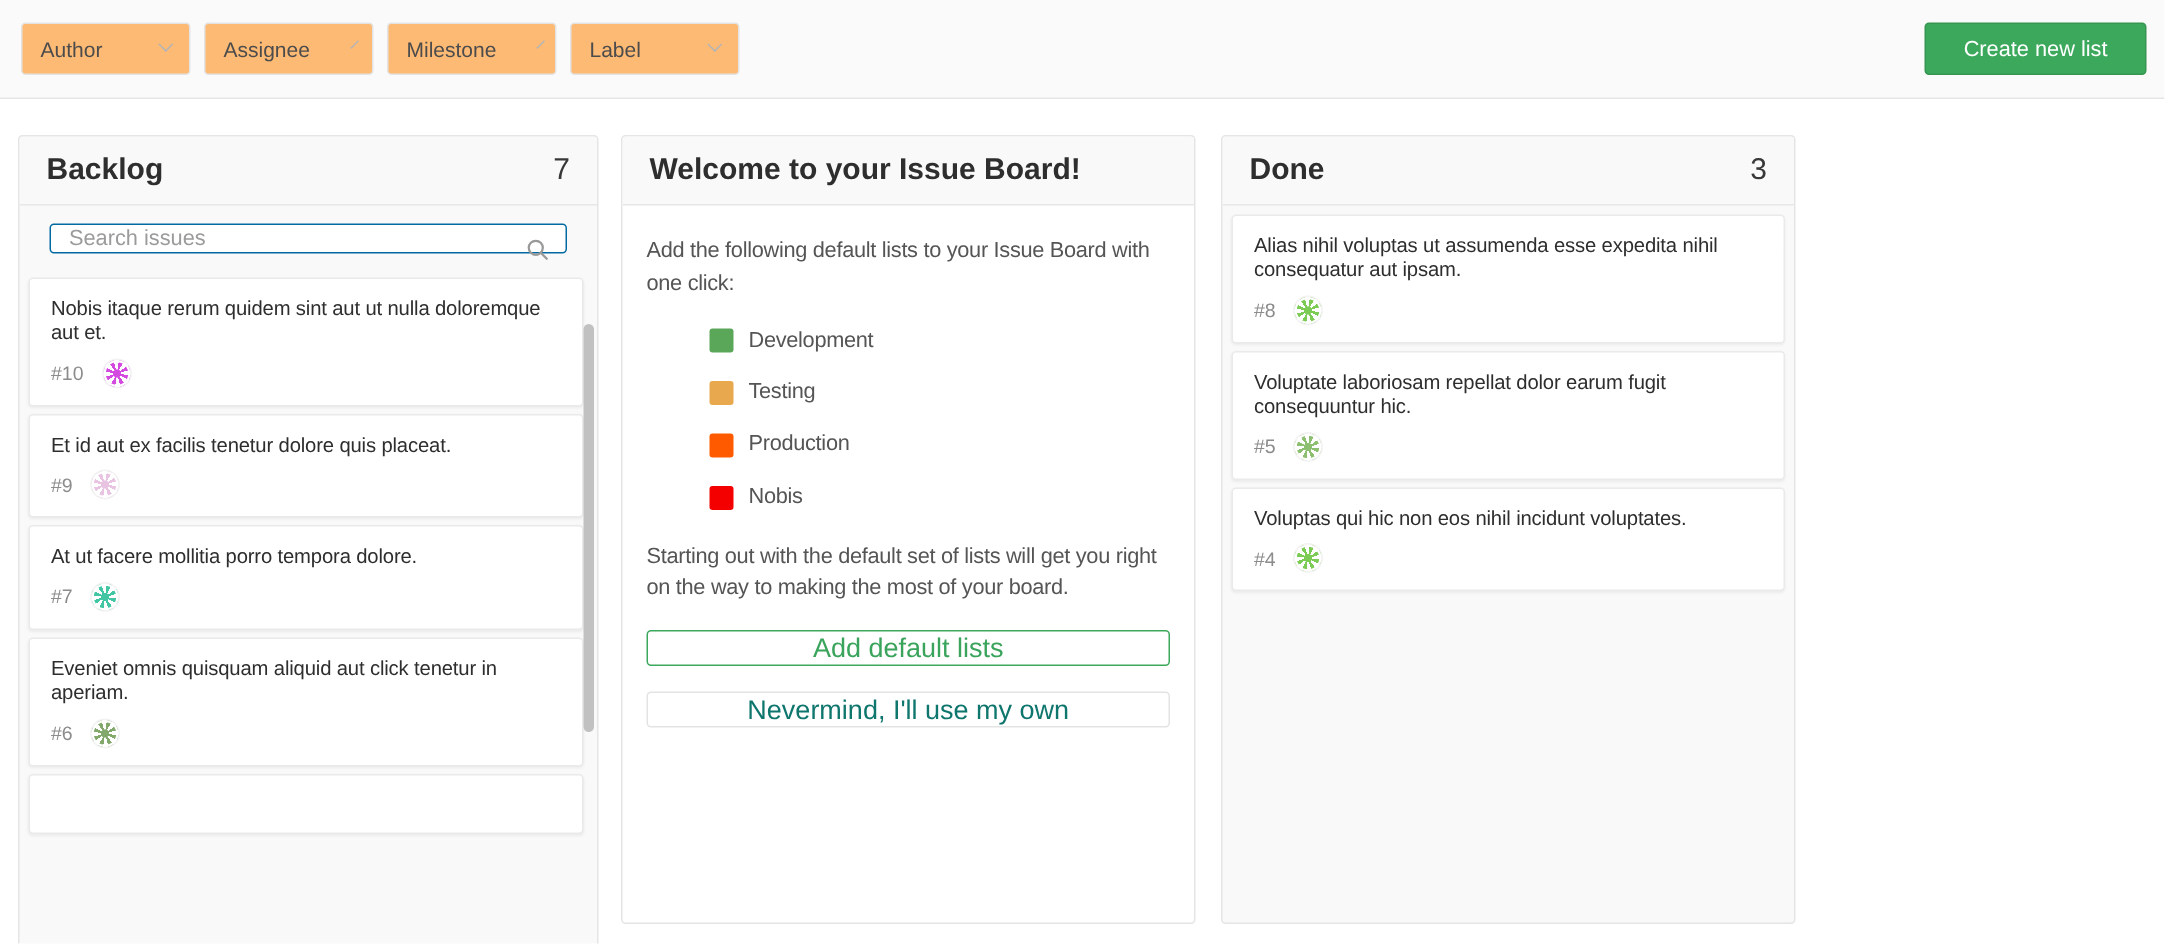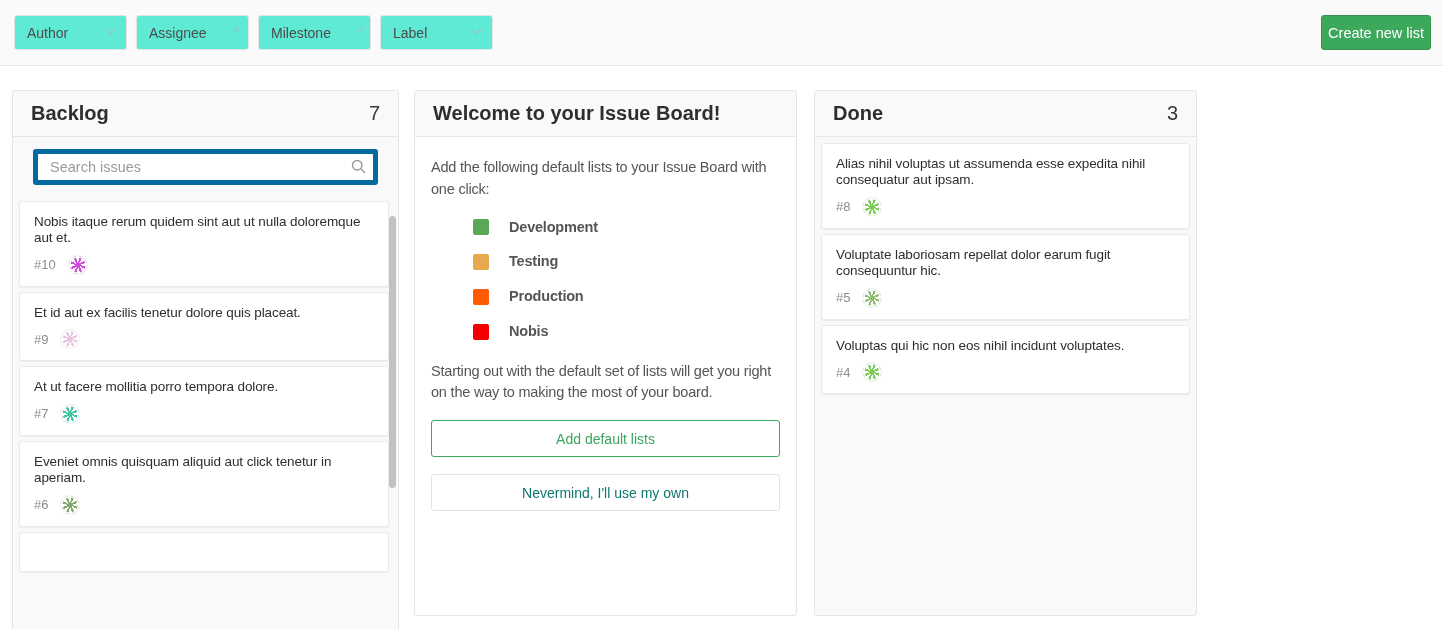--- a/index.html
+++ b/index.html
@@ -3,45 +3,45 @@
 <meta charset="utf-8">
 <style>
   * { margin:0; padding:0; box-sizing:border-box; }
   html,body { width:1443px; height:629px; overflow:hidden; background:#fff;
     font-family:"Liberation Sans", sans-serif; position:relative; }
 
   
   .topbar { position:absolute; top:0; left:0; width:1443px; height:66px;
     background:#fafafa; border-bottom:1px solid #e5e5e5; }
   .filters { position:absolute; left:14px; top:15px; display:flex; gap:9px; }
-  .dropdown { width:113px; height:35px; background:#5eead4; border:1px solid #e3e3e3;
+  .dropdown { width:113px; height:35px; background:#fdba74; border:1px solid #e3e3e3;
     border-radius:3px; display:flex; align-items:center; justify-content:space-between;
     padding:0 12px; font-size:14px; color:#4c4c4c; cursor:pointer;gap:29px; }
   .chev { width:7px; height:7px; border-right:1.5px solid #b5b5b5;
     border-bottom:1.5px solid #b5b5b5; transform:rotate(45deg) translate(-2px,-2px); }
-  .btn-create { position:absolute; right:12px; top:15px; height:35px; padding:0 6px;
+  .btn-create { position:absolute; right:12px; top:15px; height:35px; padding:0 25px;
     background:#3ca85c; border:1px solid #359551; border-radius:3px; color:#fff;
     font-size:14.5px; font-family:inherit; cursor:pointer; }
 
   
   .column { position:absolute; top:90px; background:#f9f9f9; border:1px solid #e5e5e5;
     border-radius:3px; overflow:hidden; }
   #col-backlog { left:12px;  width:387px; height:600px; }
   #col-welcome { left:414px; width:383px; height:526px; background:#fff; }
   #col-done    { left:814px; width:383px; height:526px; }
 
   .col-header { height:46px; display:flex; align-items:center;
     justify-content:space-between; padding:0 18px; border-bottom:1px solid #e7e7e7;
     font-size:20px; font-weight:bold; color:#2e2e2e; background:#f9f9f9; }
   #col-welcome .col-header { background:#f9f9f9; }
   .col-count { font-weight:normal; color:#383838; }
 
   
   .search-wrap { padding:12px 20px 10px 20px; position:relative; }
-  .search-input { width:100%; height:36px; background:#fff; border:5px solid #0369a1;
+  .search-input { width:100%; height:20px; background:#fff; border:1px solid #0369a1;
     border-radius:3px; padding:0 34px 0 12px; font-size:14.5px; color:#444;
     font-family:inherit; outline:none; }
   .search-input::placeholder { color:#9b9b9b; }
   .search-icon { position:absolute; right:32px; top:22px; }
 
   
   .cards { padding:6px 9px 6px 6px; }
   #col-done .cards { padding:6px; }
   .card { background:#fff; border:1px solid #eaeaea; border-radius:3px;
     box-shadow:0 1px 2px rgba(0,0,0,0.06); padding:12px 14px; margin-bottom:5px;
@@ -58,24 +58,24 @@
     box-shadow: inset 0 0 0 1.5px #fff, 0 0 0 1px rgba(0,0,0,0.05); }
   .card-stub { height:40px; margin-bottom:0; }
 
   .scroll-thumb { position:absolute; right:2px; top:125px; width:7px; height:272px;
     background:#c1c1c1; border-radius:4px; cursor:pointer; }
 
   
   .welcome-body { padding:20px 16px; font-size:14.5px; letter-spacing:-0.2px;
     color:#555; line-height:1.5; }
   .default-labels { list-style:none; margin:16px 0 18px 0; padding-left:42px; }
-  .default-labels li { display:flex; align-items:center; gap:20px; margin:12px 0 13px 0;font-weight:bold; }
+  .default-labels li { display:flex; align-items:center; gap:10px; margin:12px 0 13px 0; }
   .label-sq { width:16px; height:16px; border-radius:2px; flex:none; }
-  .btn-block { display:block; width:100%; height:37px; border-radius:3px;
-    background:#fff; font-size:14px; font-family:inherit; cursor:pointer; }
+  .btn-block { display:block; width:100%; height:24px; border-radius:3px;
+    background:#fff; font-size:18px; font-family:inherit; cursor:pointer; }
   .btn-add { margin-top:16px; border:1px solid #3ca85c; color:#3aa45c; }
   .btn-dismiss { margin-top:17px; border:1px solid #e3e3e3; color:#0f766e; }
 </style>
 </head>
 <body>
 
 <div class="topbar">
   <div class="filters">
     <div class="dropdown">
       <span>Author</span>

